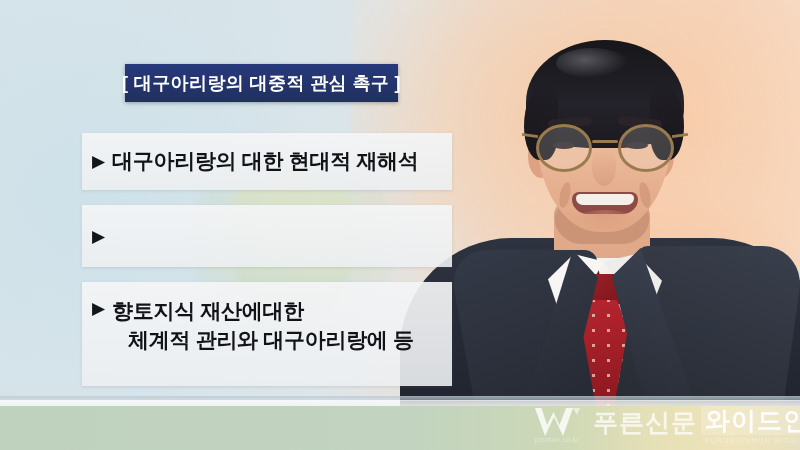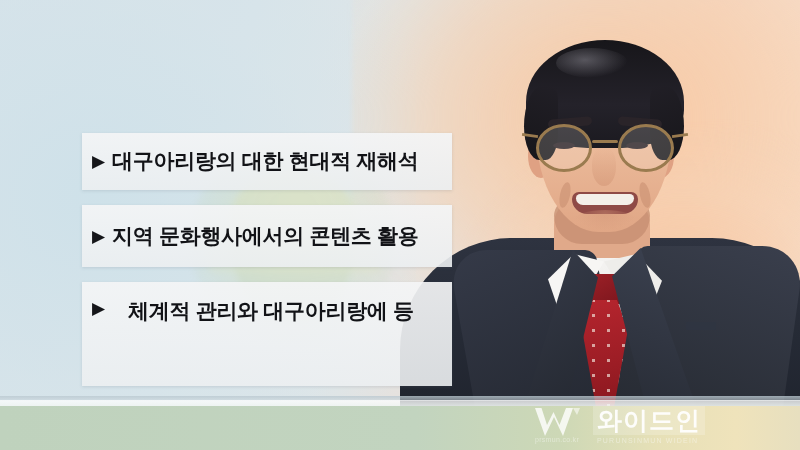--- a/index.html
+++ b/index.html
@@ -341,55 +341,59 @@
 
     <div class="nose"></div>
     <div class="smile-l"></div>
     <div class="smile-r"></div>
     <div class="mouth">
       <div class="teeth"></div>
     </div>
     <div class="chin"></div>
   </div>
 
+  <div class="title-box">
+    <span class="title-text">[ 대구아리랑의 대중적 관심 촉구 ]</span>
+  </div>
 
   <div class="bar b1">
     <div class="bar-inner">
       <span class="tri">▶</span>
       <span class="bar-text">대구아리랑의 대한 현대적 재해석</span>
     </div>
   </div>
 
   <div class="bar b2">
     <div class="bar-inner">
       <span class="tri">▶</span>
-      <span class="bar-text">지역 문화행사에서의  콘텐츠 활용</span>
     </div>
   </div>
 
   <div class="bar b3">
     <div class="bar-inner">
       <span class="tri">▶</span>
       <span class="bar-text">
+        <span>향토지식 재산에대한</span>
         <span class="l2">체계적 관리와 대구아리랑에 등</span>
       </span>
     </div>
   </div>
 
   <div class="bottom-sep2"></div>
   <div class="bottom-sep"></div>
   <div class="bottom-band"></div>
 
   <div class="wm">
     <div class="wm-w">
       <svg width="56" height="34" viewBox="0 0 56 34" aria-hidden="true">
         <path d="M2 2 L12 30 L21 11 L30 30 L40 2 L33 2 L26.5 19 L20.5 6 L14 19 L8.5 2 Z" fill="rgba(255,255,255,0.80)"></path>
         <path d="M40 2 L47 2 L44 9 Z" fill="rgba(255,255,255,0.55)"></path>
       </svg>
       <span class="wm-url">prsmun.co.kr</span>
     </div>
+    <span class="wm-kr">푸른신문</span>
     <span class="wm-box">
       <span class="wm-box-kr">와이드인</span>
       <span class="wm-en">PURUNSINMUN WIDEIN</span>
     </span>
   </div>
 
 </div>
 
 </body></html>

